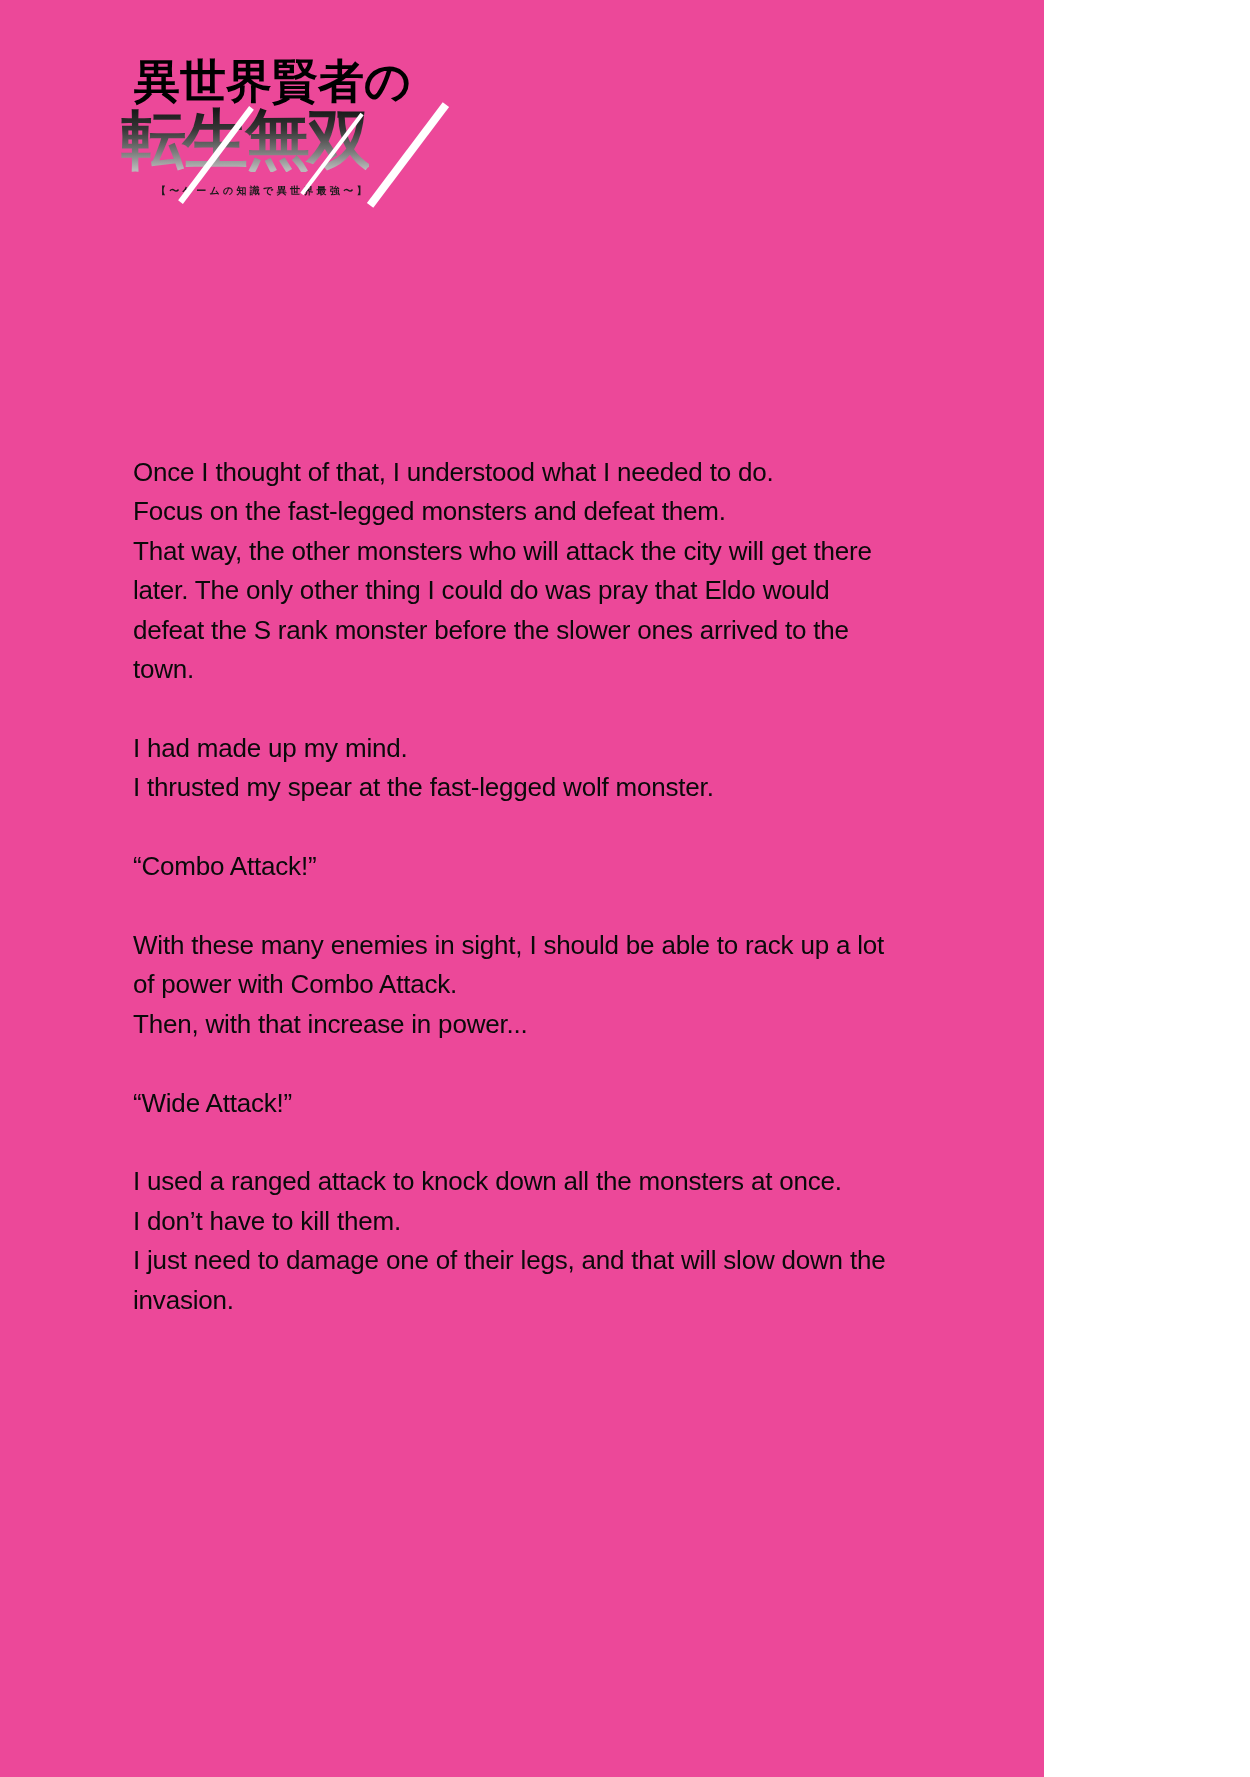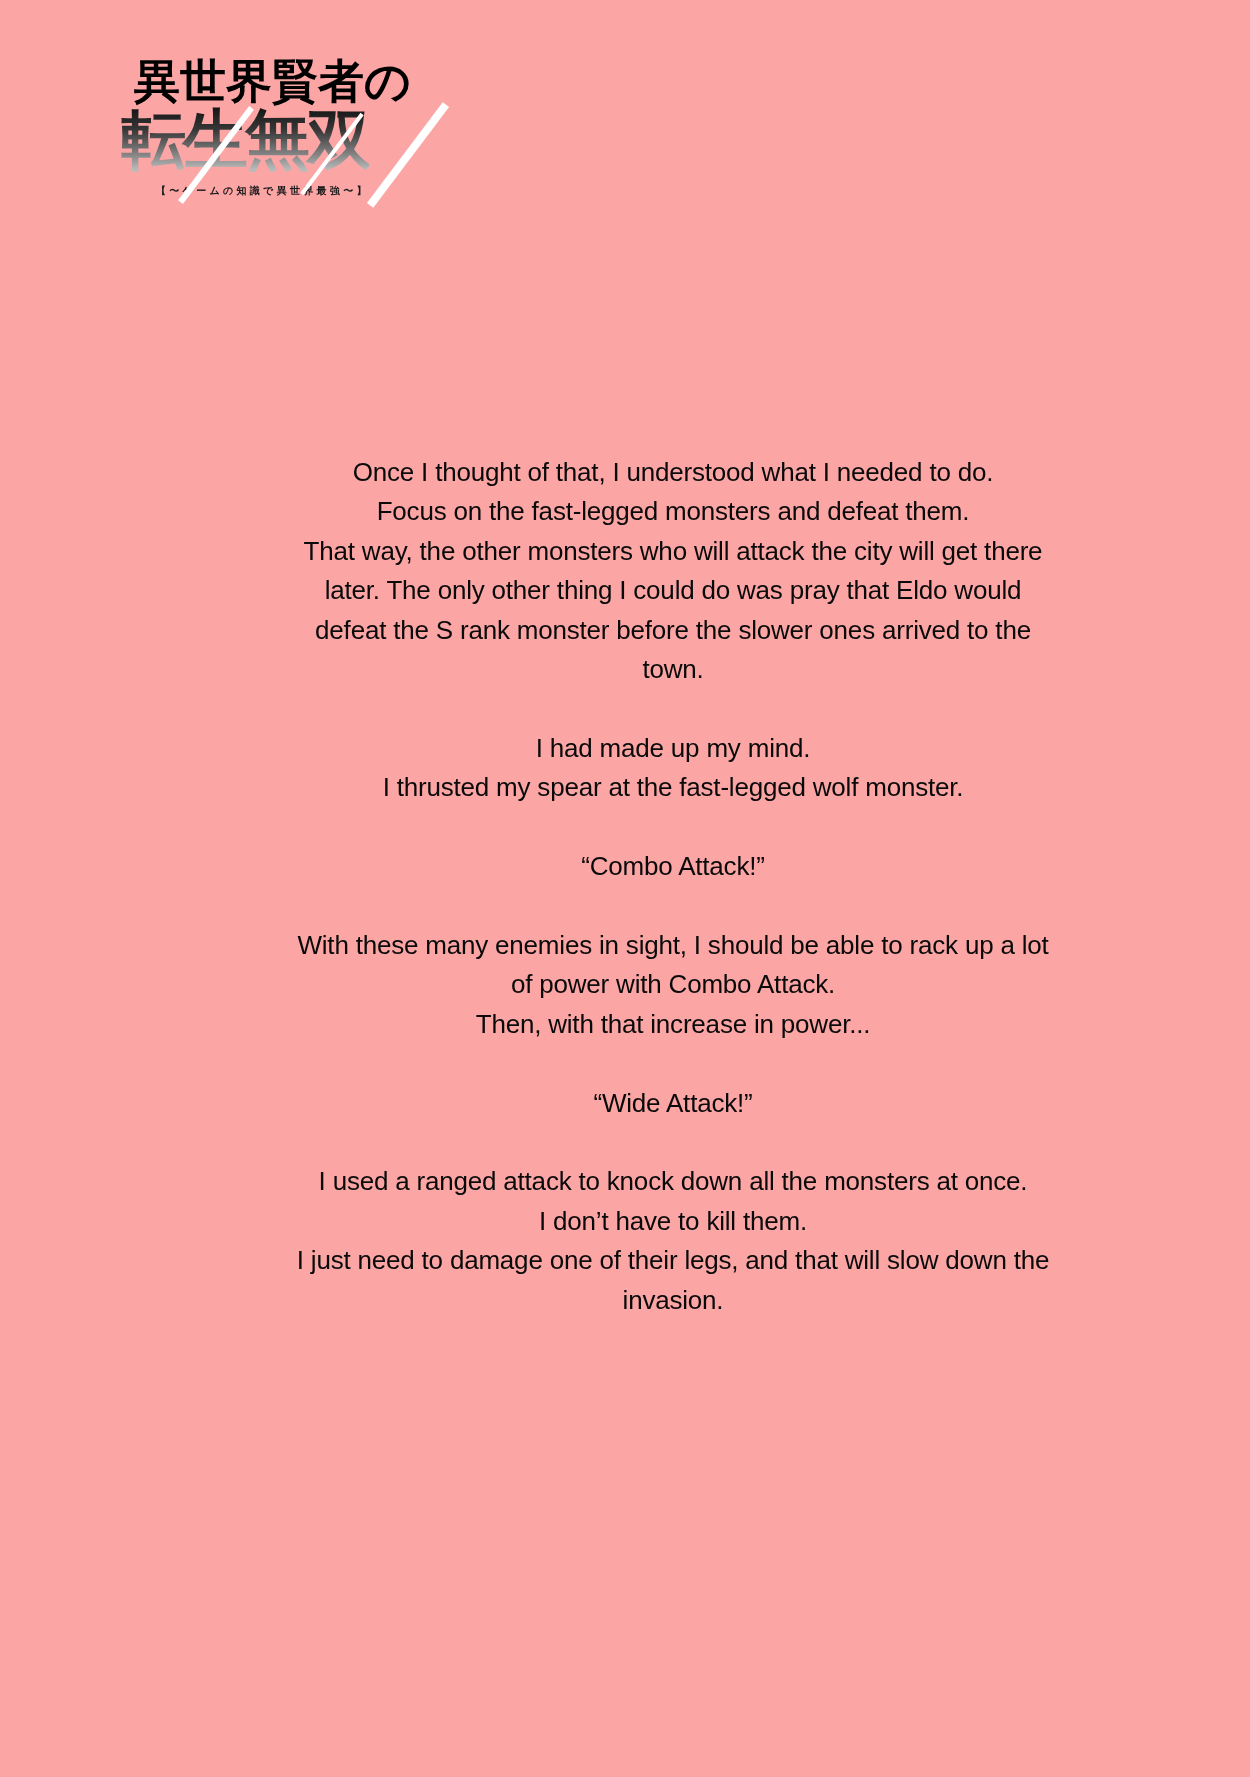--- a/index.html
+++ b/index.html
@@ -2,26 +2,25 @@
 <html><head>
 <meta charset="utf-8">
 <style>
   html, body {
     margin: 0;
     padding: 0;
     background: #ffffff;
   }
   .page {
     position: relative;
-    width: 1250px;
+    width: 1044px;
     height: 1777px;
-    background: #fca5a5;
+    background: #ec4899;
     overflow: hidden;
     font-family: "Liberation Sans", "DejaVu Sans", sans-serif;
-    text-align: center;
   }
 
   
   .logo {
     position: absolute;
     left: 0;
     top: 0;
     width: 480px;
     height: 220px;
   }

